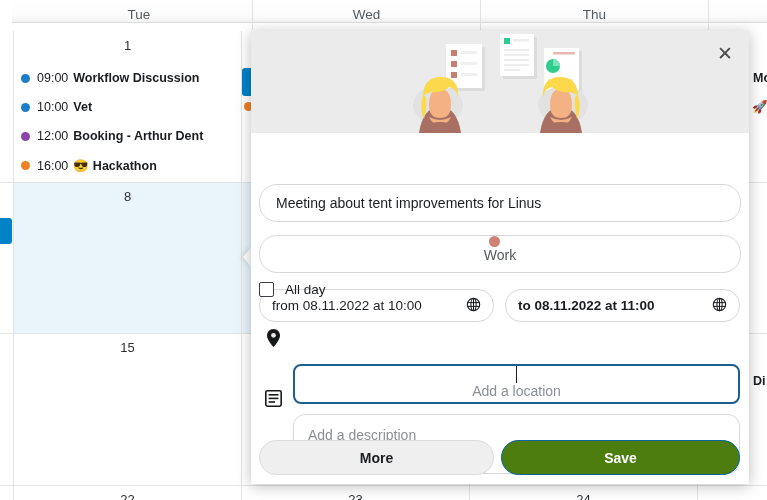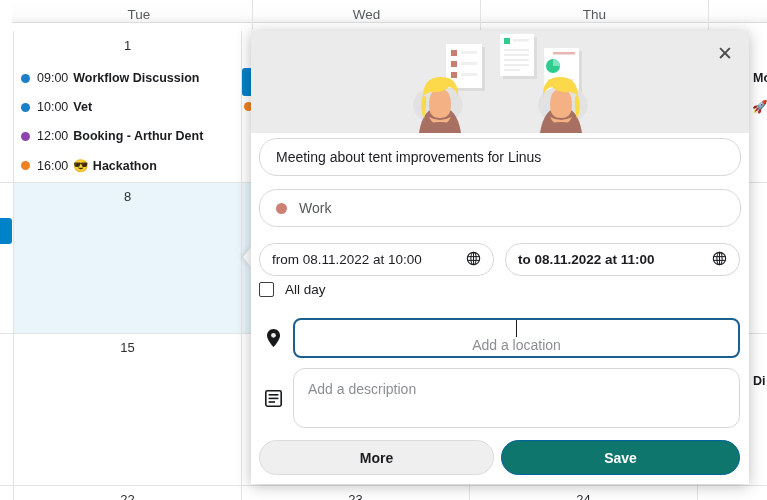--- a/index.html
+++ b/index.html
@@ -141,36 +141,37 @@
   .field {
     box-sizing: border-box;
     border: 1px solid #d8d8d8;
     border-radius: 18px;
     background: #ffffff;
     font-size: 14px;
     color: #1b1d20;
     display: flex;
     align-items: center;
     padding: 0 16px;
+    margin-top: 46px;
   }
   .field.focused {
     border: 2px solid #1a5f8e;
     box-shadow: 0 0 0 0px #1a5f8e;
   }
   .placeholder { color: #8b8f93; }
 
   #titleField {
     position: absolute;
     left: 8px; top: 107px;
     width: 482px; height: 38px;
   }
   #calField {
     position: absolute;
     left: 8px; top: 158px;
-    width: 482px; height: 38px;
+    width: 482px; height: 38px; flex-direction: column;
   }
   .cal-dot {
     width: 11px; height: 11px;
     border-radius: 50%;
     background: #cd8074;
     margin-right: 12px;
     flex: 0 0 auto;
   }
   .cal-name { color: #55595d; }
 
@@ -489,16 +490,16 @@
         <rect x="3.6" y="4" width="9.8" height="1.6" fill="#17191b"></rect>
         <rect x="3.6" y="7.6" width="9.8" height="1.6" fill="#17191b"></rect>
         <rect x="3.6" y="11.2" width="6.4" height="1.6" fill="#17191b"></rect>
       </svg>
     </div>
     <div class="field" id="descField">
       <span class="placeholder">Add a description</span>
     </div>
 
     <div class="btn" id="moreBtn">More</div>
-    <div class="btn" id="saveBtn" style="background: #0f766e; border-color: rgb(0, 98, 158);">Save</div>
+    <div class="btn" id="saveBtn" style="background: #4d7c0f; border-color: rgb(0, 98, 158);">Save</div>
 
   </div>
 </div>
 
 </body></html>

